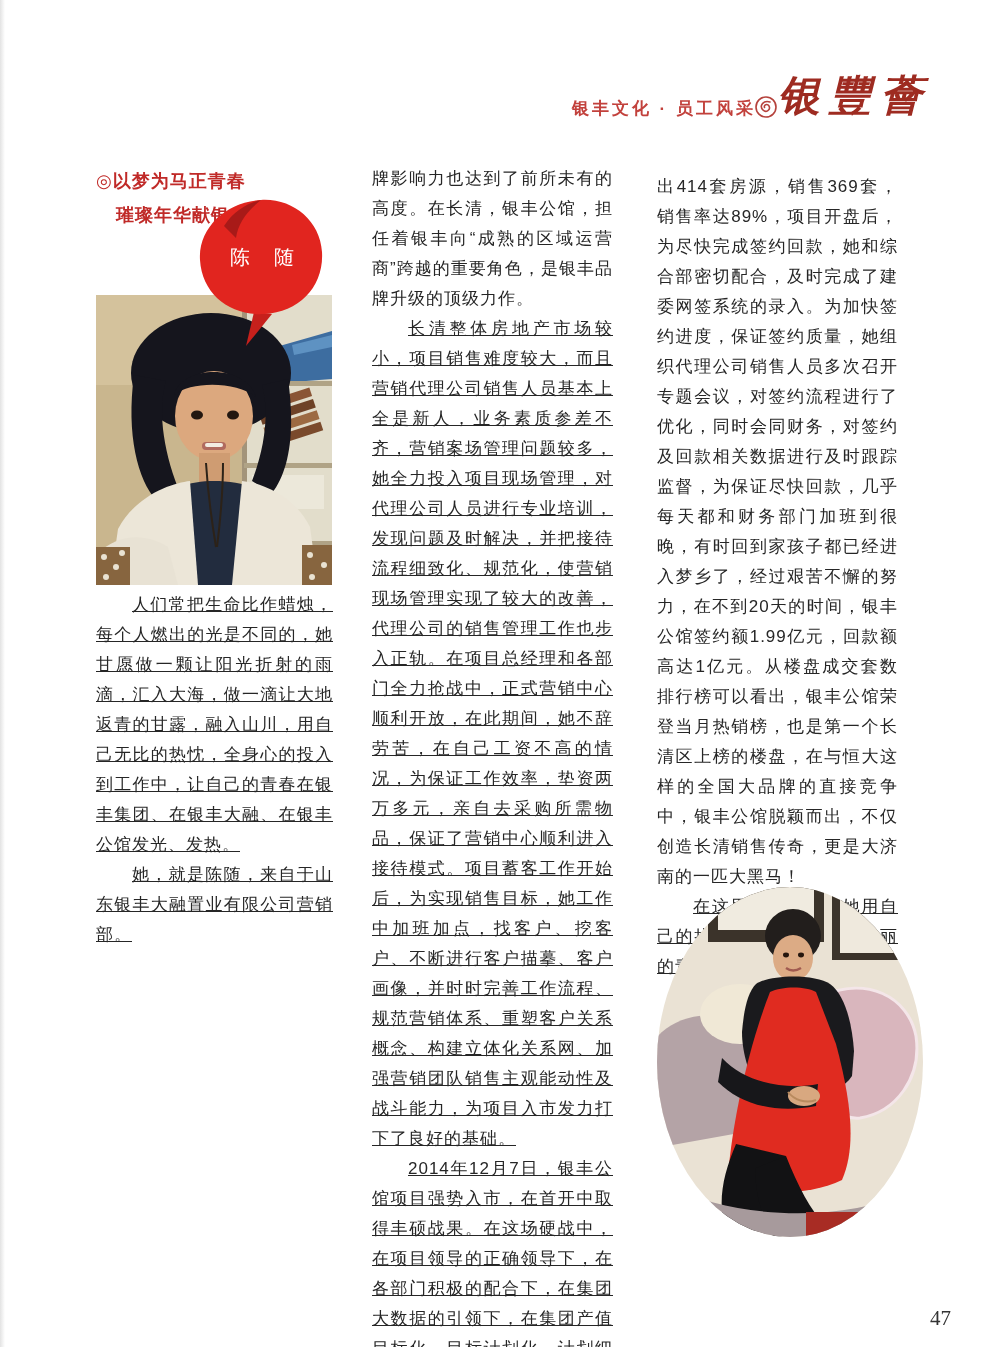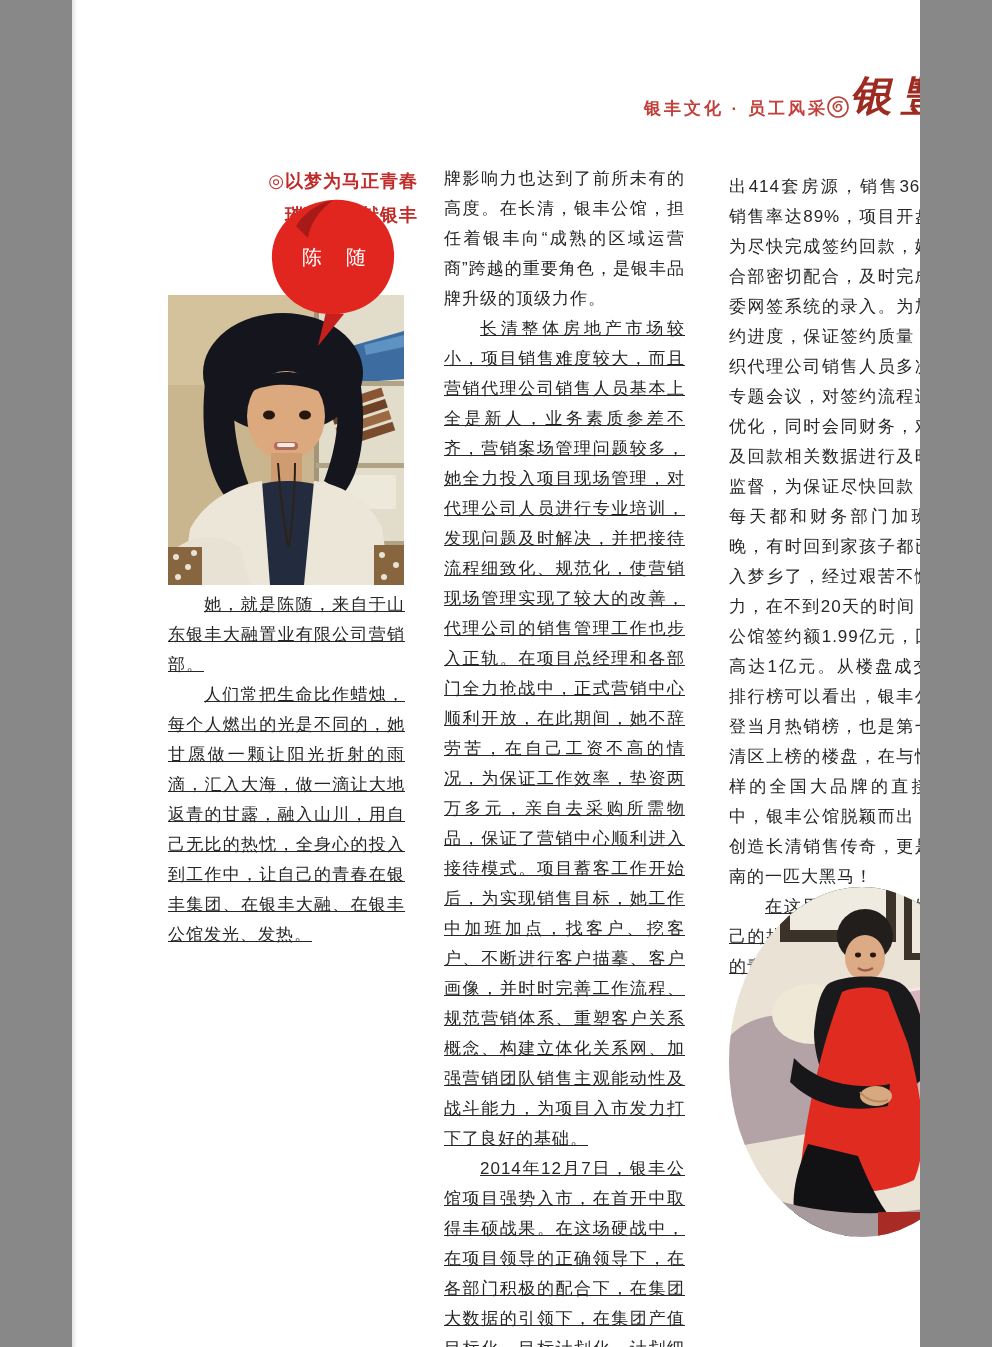--- a/index.html
+++ b/index.html
@@ -1,32 +1,32 @@
 <!DOCTYPE html>
 <html><head>
 <meta charset="utf-8">
 <style>
   html,body{margin:0;padding:0;background:#888;}
   .page{
-    position:relative;width:848px;height:1347px;background:#ffffff;
+    position:relative;width:992px;height:1347px;background:#ffffff;
     margin:0 auto;overflow:hidden;
     font-family:"Liberation Sans","DejaVu Sans",sans-serif;color:#222;
   }
   .edge-shade{position:absolute;left:0;top:0;width:5px;height:1347px;
     background:linear-gradient(to right,#e3e3e3,#ffffff);}
   
   .hdr-label{position:absolute;left:520px;top:97px;width:236px;text-align:right;
     font-size:17px;letter-spacing:3px;color:#c2413c;font-weight:bold;white-space:nowrap;}
   .hdr-swirl{position:absolute;left:754px;top:95px;width:24px;height:24px;}
   .hdr-logo{position:absolute;left:778px;top:70px;width:150px;height:58px;
     font-family:Liberation Mono, monospace;font-style:italic;font-weight:bold;
     font-size:42px;line-height:58px;letter-spacing:9px;color:#9e2b21;white-space:nowrap;}
   
   .title{position:absolute;left:96px;top:164px;width:250px;
-    font-size:18px;font-weight:bold;color:#c02a28;line-height:34px;letter-spacing:1px;text-align:right;}
+    font-size:18px;font-weight:bold;color:#c02a28;line-height:34px;letter-spacing:1px;}
   .title .line2{padding-left:20px;}
   
   .badge{position:absolute;left:194px;top:196px;width:134px;height:152px;z-index:5;}
   .badge-text{position:absolute;left:218px;top:244px;width:90px;text-align:center;
     color:#ffffff;font-weight:normal;font-size:20px;z-index:6;letter-spacing:2px;white-space:nowrap;}
   
   .portrait{position:absolute;left:96px;top:295px;width:236px;height:290px;z-index:1;}
   .ovalphoto{position:absolute;left:656px;top:886px;width:268px;height:352px;}
   
   .col{position:absolute;font-size:17px;line-height:30px;letter-spacing:1px;
@@ -109,22 +109,22 @@
   </svg>
 
   <svg class="badge" viewBox="0 0 134 152">
     <path d="M60,116 L52,150 L78,118 Z" fill="#c6201c"></path>
     <path d="M67,4 C98,2 126,24 128,56 C130,90 106,116 70,118 C36,120 8,98 6,64 C4,32 32,6 67,4 Z" fill="#e1251f"></path>
     <path d="M30,30 C40,14 56,6 67,4 C52,16 44,28 42,42 Z" fill="#a81a18"></path>
   </svg>
   <div class="badge-text">陈　随</div>
 
   <div class="col col-left">
+    <p class="ind">人们常把生命比作蜡烛，每个人燃出的光是不同的，她甘愿做一颗让阳光折射的雨滴，汇入大海，做一滴让大地返青的甘露，融入山川，用自己无比的热忱，全身心的投入到工作中，让自己的青春在银丰集团、在银丰大融、在银丰公馆发光、发热。</p>
     <p class="ind">她，就是陈随，来自于山东银丰大融置业有限公司营销部。</p>
-    <p class="ind">人们常把生命比作蜡烛，每个人燃出的光是不同的，她甘愿做一颗让阳光折射的雨滴，汇入大海，做一滴让大地返青的甘露，融入山川，用自己无比的热忱，全身心的投入到工作中，让自己的青春在银丰集团、在银丰大融、在银丰公馆发光、发热。</p>
   </div>
   <div class="col col-mid">
     <p>牌影响力也达到了前所未有的高度。在长清，银丰公馆，担任着银丰向“成熟的区域运营商”跨越的重要角色，是银丰品牌升级的顶级力作。</p>
     <p class="ind">长清整体房地产市场较小，项目销售难度较大，而且营销代理公司销售人员基本上全是新人，业务素质参差不齐，营销案场管理问题较多，她全力投入项目现场管理，对代理公司人员进行专业培训，发现问题及时解决，并把接待流程细致化、规范化，使营销现场管理实现了较大的改善，代理公司的销售管理工作也步入正轨。在项目总经理和各部门全力抢战中，正式营销中心顺利开放，在此期间，她不辞劳苦，在自己工资不高的情况，为保证工作效率，垫资两万多元，亲自去采购所需物品，保证了营销中心顺利进入接待模式。项目蓄客工作开始后，为实现销售目标，她工作中加班加点，找客户、挖客户、不断进行客户描摹、客户画像，并时时完善工作流程、规范营销体系、重塑客户关系概念、构建立体化关系网、加强营销团队销售主观能动性及战斗能力，为项目入市发力打下了良好的基础。</p>
     <p class="ind">2014年12月7日，银丰公馆项目强势入市，在首开中取得丰硕战果。在这场硬战中，在项目领导的正确领导下，在各部门积极的配合下，在集团大数据的引领下，在集团产值目标化，目标计划化，计划细分化的政策方针下，银丰公馆推</p>
   </div>
   <div class="col col-right">
     <p>出414套房源，销售369套，销售率达89%，项目开盘后，为尽快完成签约回款，她和综合部密切配合，及时完成了建委网签系统的录入。为加快签约进度，保证签约质量，她组织代理公司销售人员多次召开专题会议，对签约流程进行了优化，同时会同财务，对签约及回款相关数据进行及时跟踪监督，为保证尽快回款，几乎每天都和财务部门加班到很晚，有时回到家孩子都已经进入梦乡了，经过艰苦不懈的努力，在不到20天的时间，银丰公馆签约额1.99亿元，回款额高达1亿元。从楼盘成交套数排行榜可以看出，银丰公馆荣登当月热销榜，也是第一个长清区上榜的楼盘，在与恒大这样的全国大品牌的直接竞争中，银丰公馆脱颖而出，不仅创造长清销售传奇，更是大济南的一匹大黑马！</p>
     <p class="ind">在这里，在银丰，她用自己的执着和精干，书写着美丽的青春篇章。</p>
   </div>

